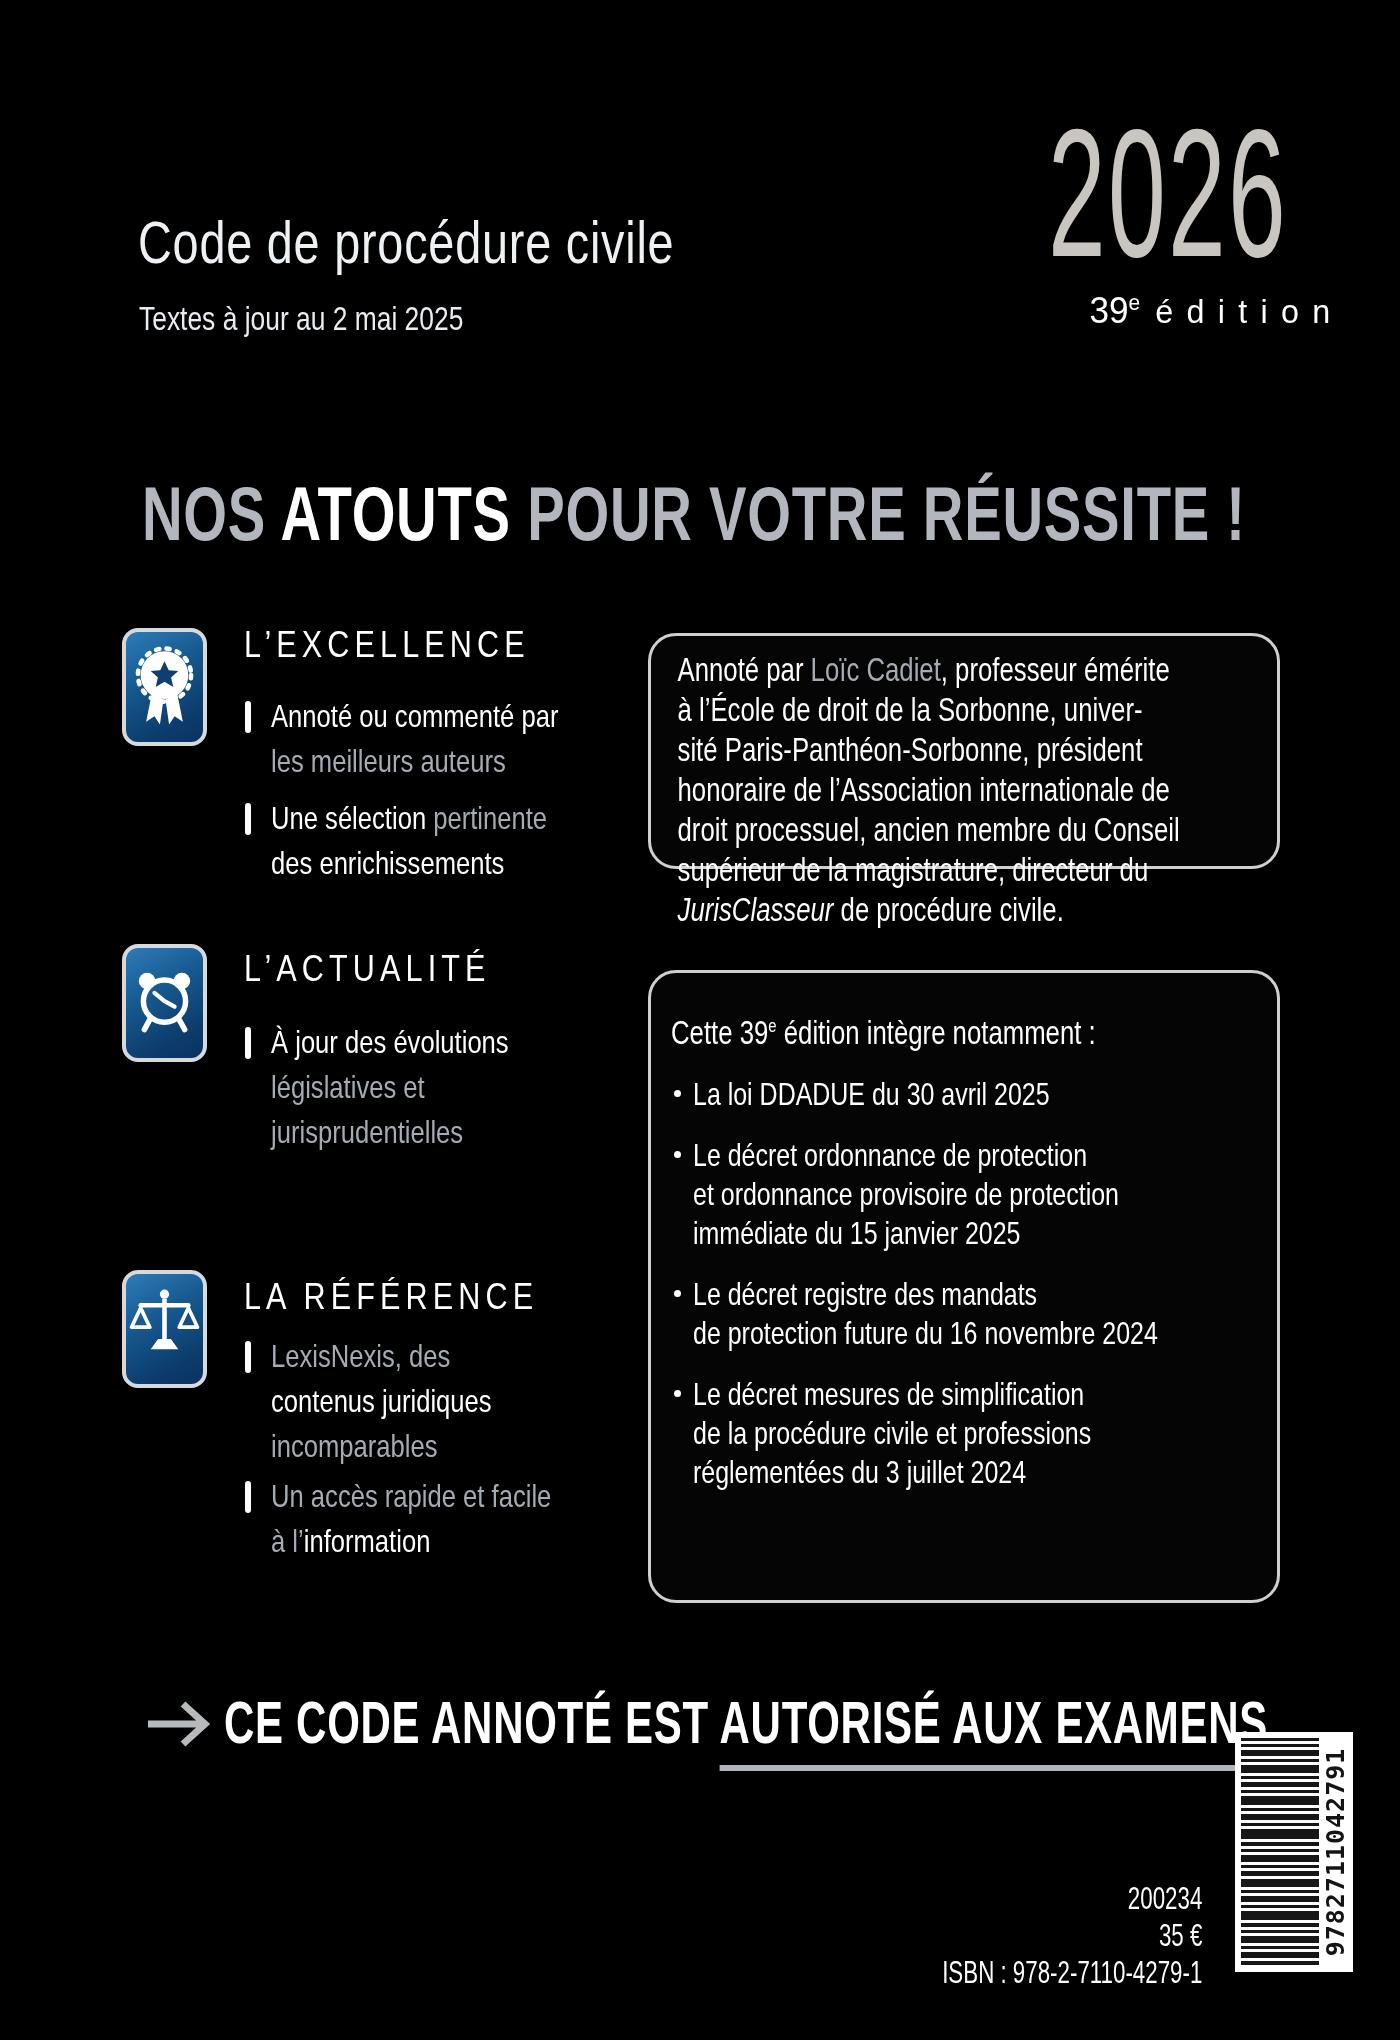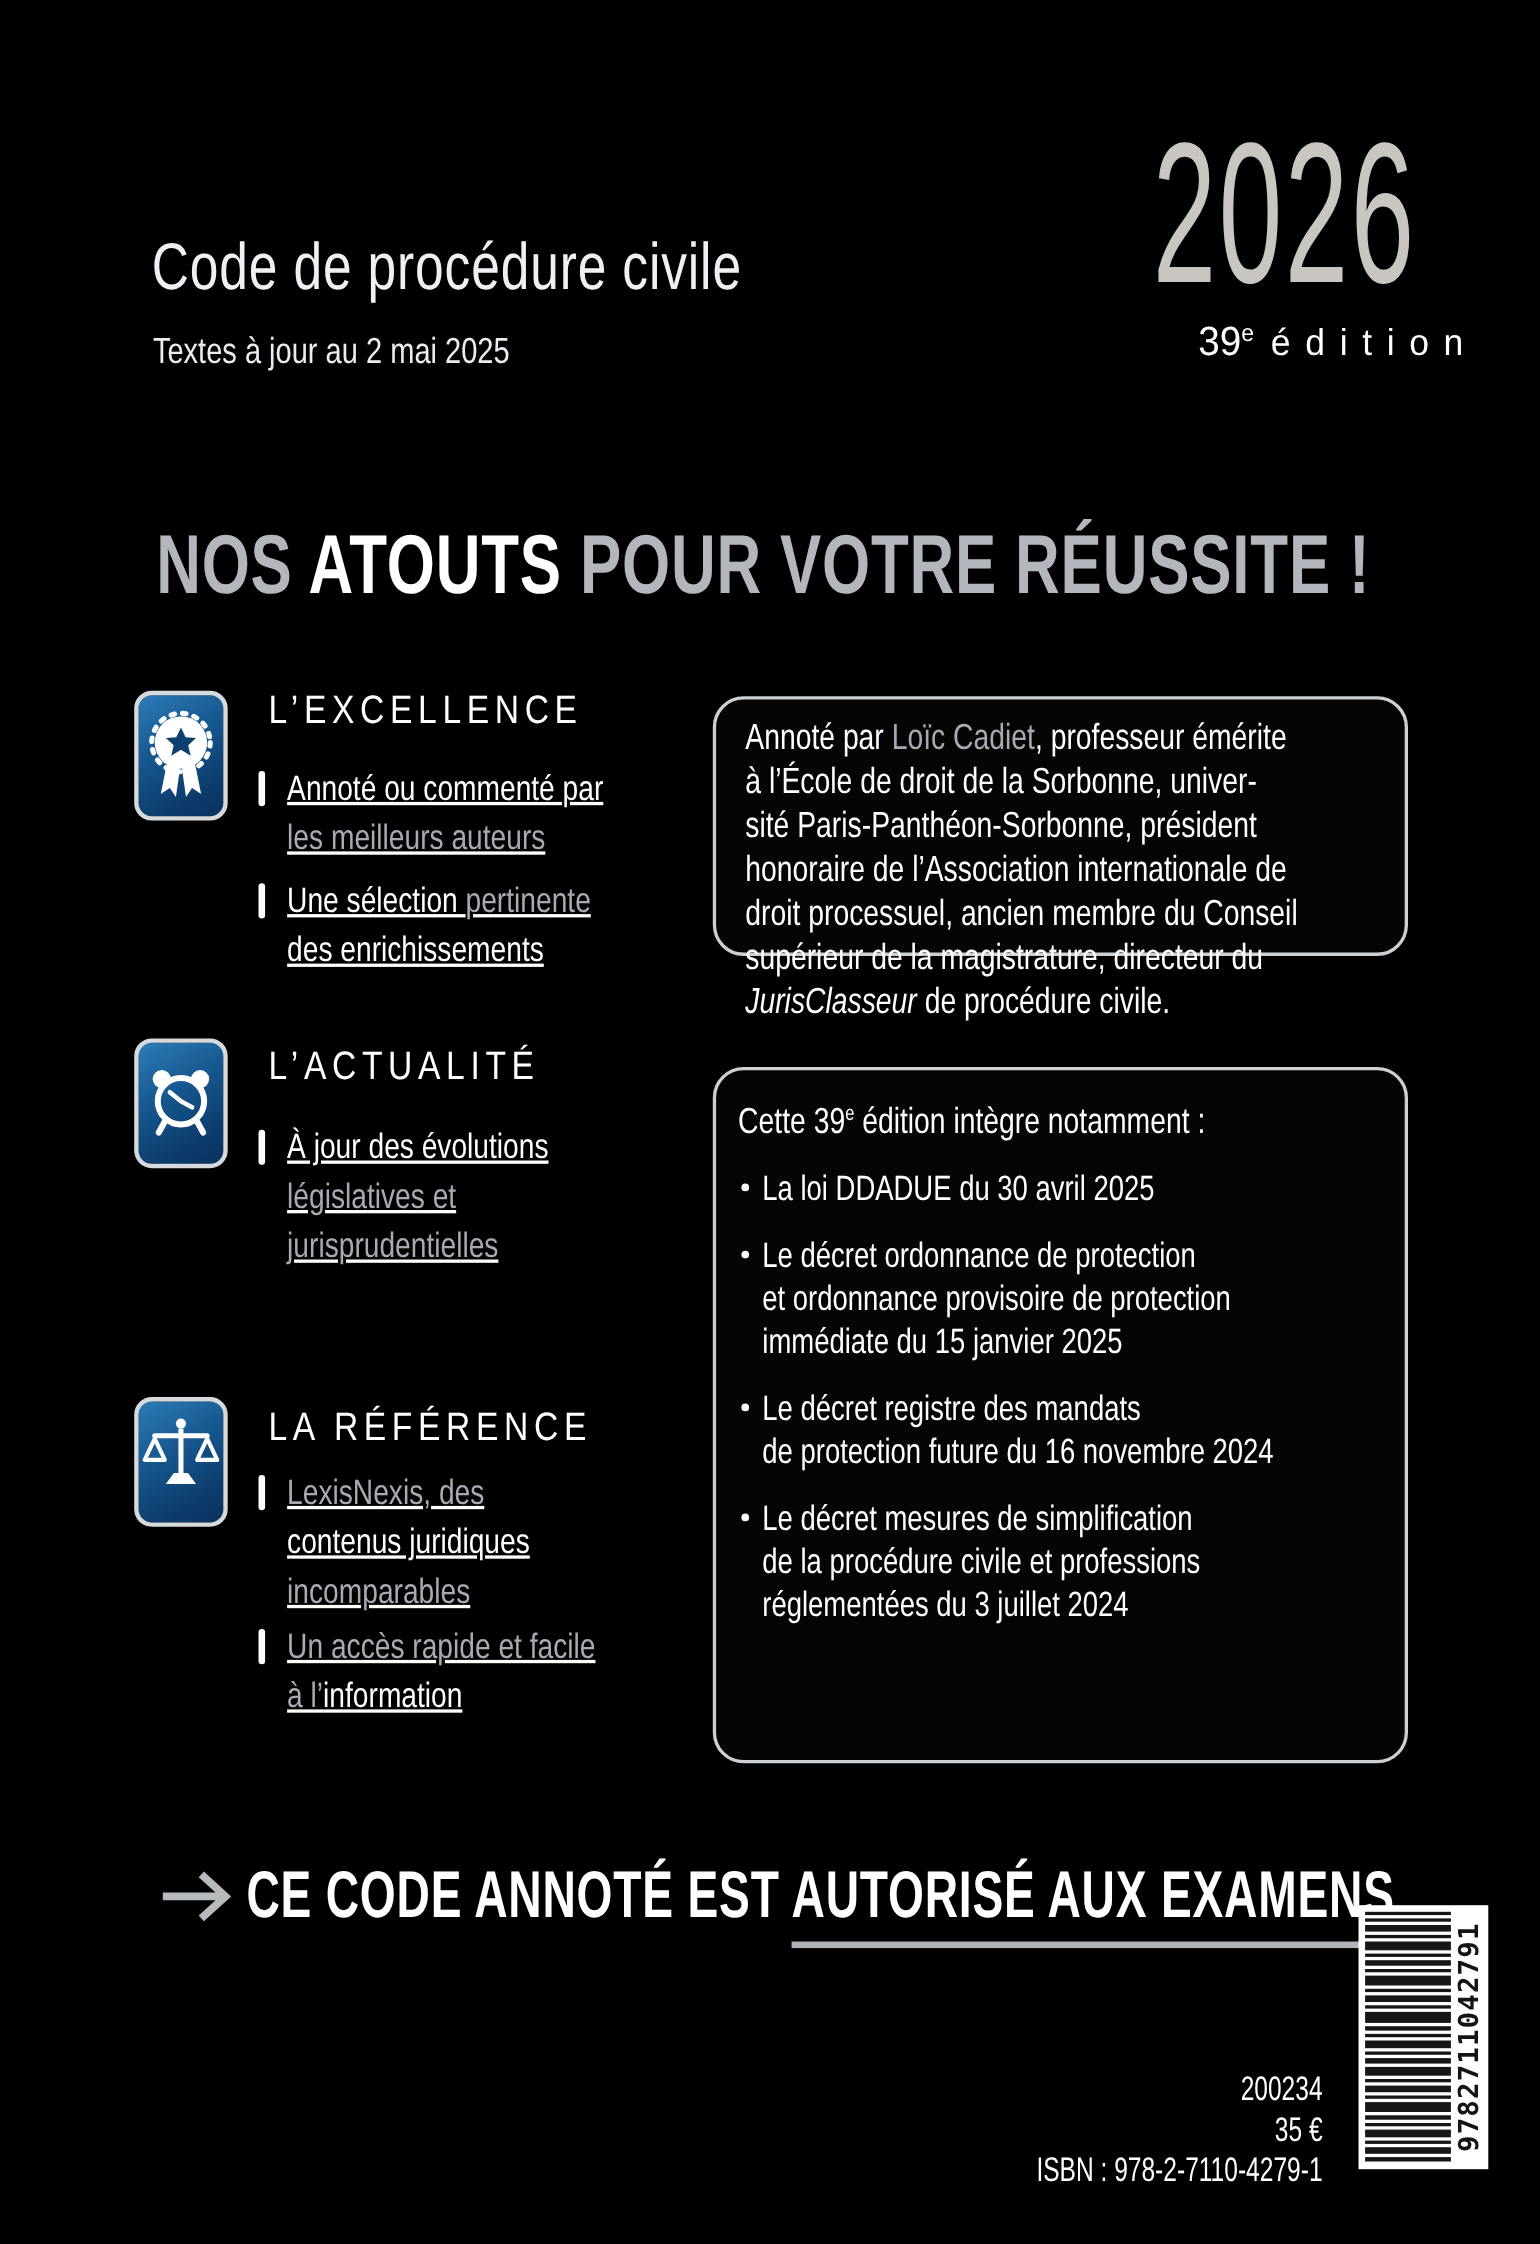--- a/index.html
+++ b/index.html
@@ -28,29 +28,29 @@
 
   .headline{left:142px;top:470px;font-size:76px;font-weight:700;transform:scaleX(.74);transform-origin:0 0;letter-spacing:1px;}
   .headline .c-g{color:#b3b6bc;}
 
   .tile{position:absolute;left:122px;width:85px;height:118px;box-sizing:border-box;
     border:4px solid #d7dadd;border-radius:16px;
     background:linear-gradient(150deg,#2e7cb7 0%,#16588f 40%,#0c3c6c 78%,#0a3260 100%);}
   .tile svg{position:absolute;left:0;top:0;}
 
   .sec-title{position:absolute;left:244px;font-size:36px;font-weight:400;color:#fff;letter-spacing:6px;transform:scaleX(.85);transform-origin:0 0;white-space:nowrap;}
-  .sec-b{position:absolute;left:235px;padding-left:26px;text-decoration:underline;}
+  .sec-b{position:absolute;left:245px;padding-left:26px;}
   .sec-b::before{content:"";position:absolute;left:0;top:7px;width:6px;height:32px;background:#fff;border-radius:3px;}
   .sec-b .txt{font-size:32px;line-height:45px;transform:scaleX(.80);transform-origin:0 0;}
 
   .rbox{position:absolute;left:648px;width:632px;box-sizing:border-box;border:3px solid #ccd0d3;border-radius:28px;background:rgba(255,255,255,0.02);}
   .box1{top:633px;height:236px;}
   .box2{top:970px;height:633px;}
   .box1 .txt{padding:14px 0 0 34px;font-size:33px;line-height:40px;transform:scaleX(.78);transform-origin:0 0;}
-  .box2-inner{padding:20px 0 0 20px;}
+  .box2-inner{padding:33px 0 0 20px;}
   .b2-head{font-size:33px;line-height:40px;transform:scaleX(.78);transform-origin:0 0;}
   .b2-item{position:relative;margin-top:22px;padding-left:22px;}
   .b2-item::before{content:"";position:absolute;left:3px;top:15px;width:7px;height:7px;background:#fff;border-radius:50%;}
   .b2-item .txt{font-size:32px;line-height:39px;transform:scaleX(.78);transform-origin:0 0;}
 
   .cta{left:224px;top:1688px;font-size:60px;font-weight:700;transform:scaleX(.70);transform-origin:0 0;letter-spacing:1px;}
   .cta-arrow{left:145px;top:1697px;}
 
   .pricing{right:198px;top:1880px;text-align:right;transform:scaleX(.72);transform-origin:100% 0;font-size:31px;line-height:37px;color:#fff;white-space:nowrap;}
 

